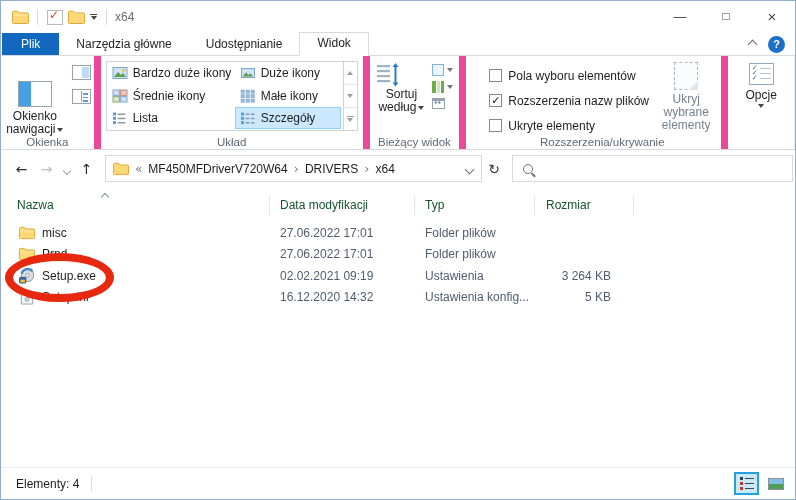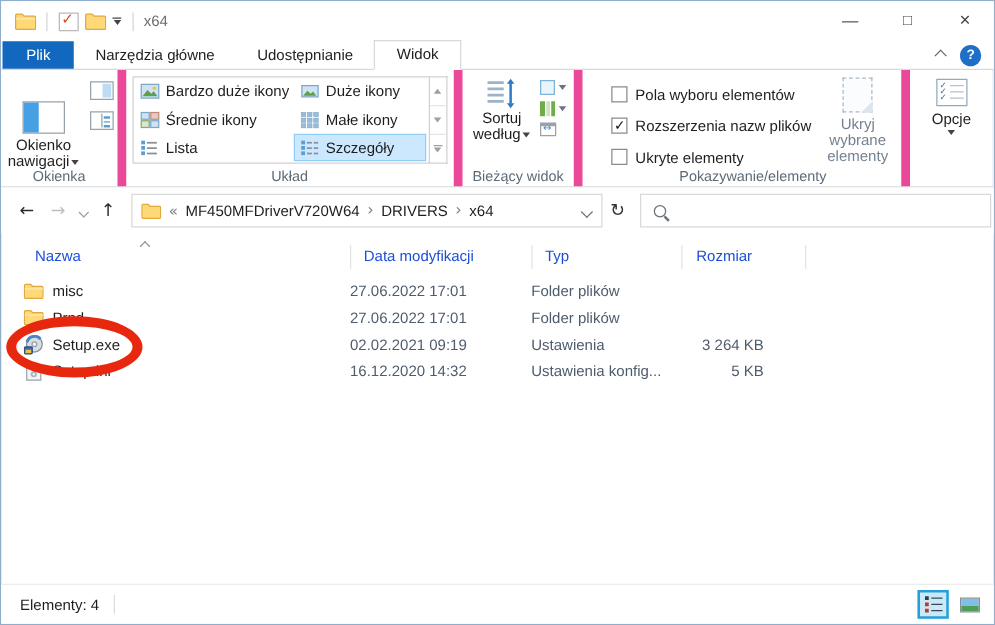--- a/index.html
+++ b/index.html
@@ -55,21 +55,21 @@
   .gi{width:16px;height:14px;flex:none;}
   .gstrip{width:14px;height:70px;border:1px solid #d0d1d2;border-left:0;box-sizing:border-box;display:flex;flex-direction:column;}
   .gstrip div{flex:1;display:flex;align-items:center;justify-content:center;}
   .gstrip .b{border-bottom:1px solid #e6e6e6;}
   .tri.up{border-top:none;border-bottom:4px solid #9aa0a6;}
   .tri.dn{border-top:4px solid #9aa0a6;}
   .morebar{display:flex;flex-direction:column;align-items:center;gap:1px;}
   .morebar .bar{width:7px;border-top:1.3px solid #9aa0a6;}
 
   .g-biezacy{width:97px;display:flex;padding-top:6px;justify-content:center;gap:5px;}
-  .sortbtn{display:flex;flex-direction:column;align-items:center;width:52px;}
+  .sortbtn{display:flex;flex-direction:column;width:52px;}
   .smallstack{display:flex;flex-direction:column;gap:5px;padding-top:2px;}
   .srow{display:flex;align-items:center;gap:3px;}
   .sq1{width:12px;height:12px;border:1px solid #7fb2d9;background:#eaf4fb;box-sizing:border-box;}
   .sq2{width:12px;height:12px;display:flex;gap:1px;}
   .sq2 i{flex:1;background:#6fae44;}
   .sq2 i:nth-child(2){background:#cfe3c3;}
   .sq3{width:13px;height:11px;border:1px solid #98a2ab;border-top:3px solid #98a2ab;box-sizing:border-box;position:relative;}
   .sq3::after{content:"↔";position:absolute;left:1px;top:-3px;font-size:8px;color:#4a86c8;font-family:"DejaVu Sans",sans-serif;}
 
   .g-pokaz{width:245px;display:flex;margin-left:17px;}
@@ -98,21 +98,21 @@
   .addr-chv{position:absolute;right:8px;top:10px;}
   .refreshbtn{width:24px;text-align:center;font-size:14px;color:#333;font-family:"DejaVu Sans",sans-serif;}
   .searchbox{margin-left:6px;width:281px;height:27px;border:1px solid #d9d9d9;box-sizing:border-box;display:flex;align-items:center;padding-left:10px;gap:9px;background:#fff;}
   .mag{width:8px;height:8px;border:1.5px solid #68727d;border-radius:50%;position:relative;flex:none;}
   .mag::after{content:"";position:absolute;width:5px;height:1.5px;background:#68727d;transform:rotate(45deg);left:7px;top:9px;}
   .searchbox input{border:0;outline:0;font:inherit;color:#333;width:200px;background:transparent;}
   .searchbox input::placeholder{color:#4f5a66;opacity:1;}
 
   
   .listarea{position:absolute;left:1px;top:187px;right:1px;bottom:32px;background:#fff;}
-  .lheader{position:absolute;top:5px;left:0;right:0;height:25px;color:#1d4ed8;margin-left:11px;}
+  .lheader{position:absolute;top:5px;left:0;right:0;height:25px;color:#14532d;}
   .hc{position:absolute;top:0;height:25px;line-height:25px;box-sizing:border-box;}
   .hsep{position:absolute;top:3px;width:1px;height:19px;background:#e4e4e4;}
   .sortcaret{position:absolute;left:100px;top:1px;width:5px;height:5px;border-right:1.3px solid #8a95a0;border-bottom:1.3px solid #8a95a0;transform:rotate(-135deg);}
   .rows{position:absolute;top:34px;left:0;right:0;}
   .frow{position:relative;height:21.5px;display:flex;align-items:center;}
   .cell-name{position:absolute;left:17px;display:flex;align-items:center;gap:7px;width:250px;}
   .cell-date{position:absolute;left:278px;color:#4f5c6d;}
   .cell-type{position:absolute;left:423px;color:#4f5c6d;}
   .cell-size{position:absolute;left:533px;width:76px;text-align:right;color:#4f5c6d;}
   .fic{width:16px;height:14px;flex:none;}
@@ -341,21 +341,21 @@
         </div>
         <div class="cbrow">
           <span class="cbbox"></span>
           <span>Ukryte elementy</span>
         </div>
       </div>
       <div class="hidebtn">
         <div class="hideic"></div>
         <div class="lbl2">Ukryj wybrane elementy</div>
       </div>
-      <div class="rglabel">Pokazywanie/elementy</div>
+      <div class="rglabel">Rozszerzenia/ukrywanie</div>
     </div>
 
     <div class="g-opcje">
       <div class="optic">
         <div class="orow">
             <span class="chk">✓</span>
             <span class="ln"></span>
           </div>
         <div class="orow">
             <span class="chk">✓</span>

